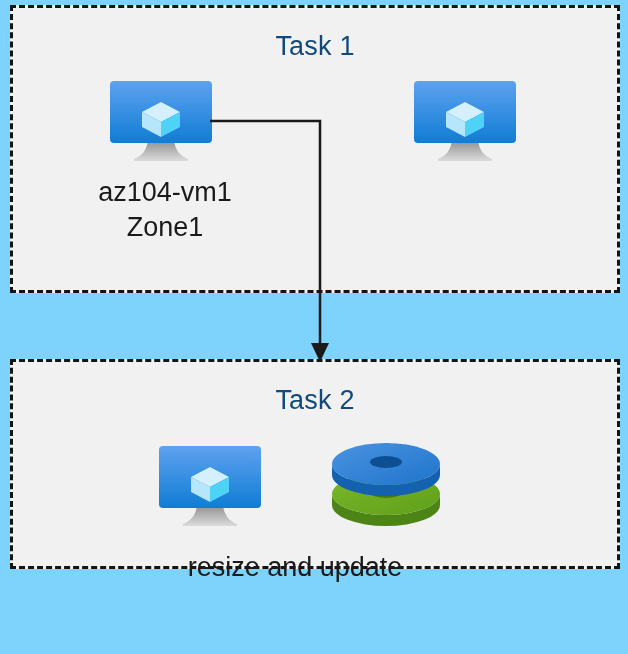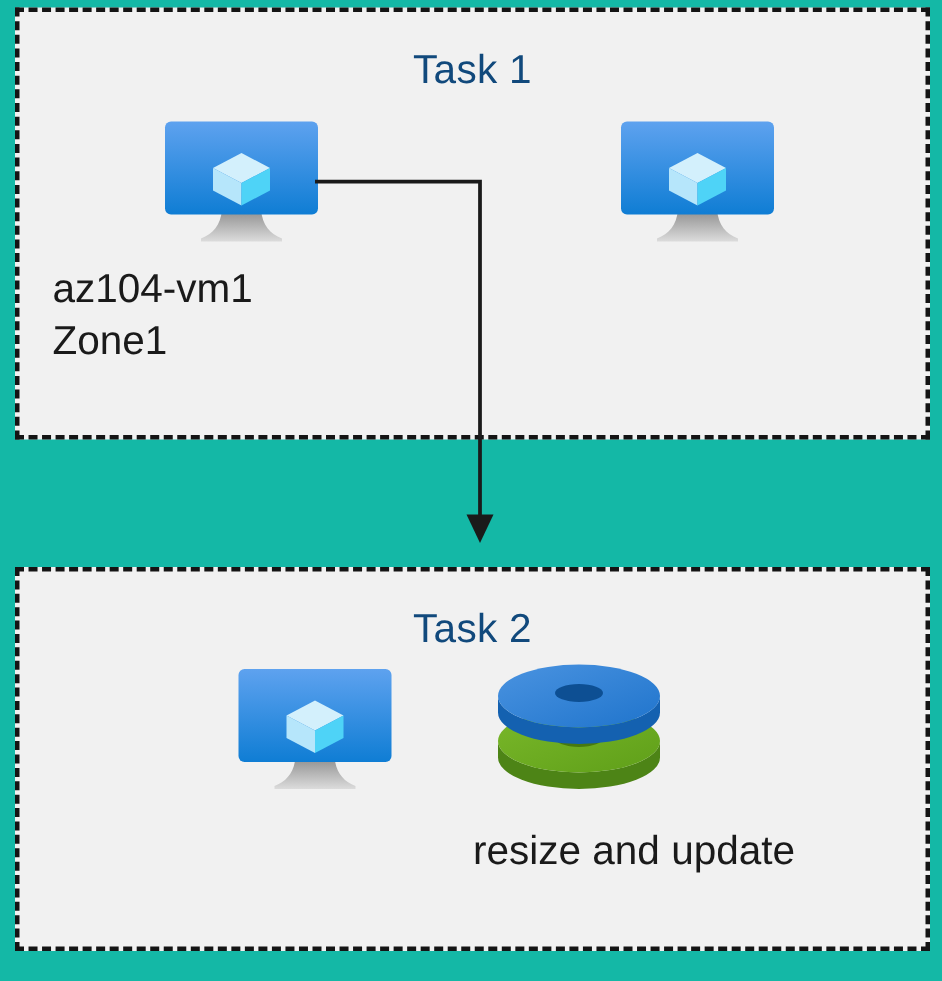--- a/index.html
+++ b/index.html
@@ -13,74 +13,75 @@
     position: relative;
     font-family: "Liberation Sans", sans-serif;
     overflow: hidden;
   }
 
   #canvas {
     position: absolute;
     left: 0; top: 0;
     width: 628px;
     height: 654px;
-    background: #14b8a6;
+    background: #7dd3fc;
   }
 
   
   .task-box {
     position: absolute;
     background: #f1f1f1;
     box-sizing: border-box;
     border: 3px dashed #141414;
   }
   #task1-box {
     left: 10px;
     top: 5px;
     width: 610px;
     height: 288px;
   }
   #task2-box {
     left: 10px;
-    top: 378px;
+    top: 359px;
     width: 610px;
-    height: 256px;
+    height: 210px;
     padding-left: 20px;
   }
 
   .task-title {
     position: absolute;
     width: 100%;
     left: 0;
     text-align: center;
     color: #11497c;
     font-size: 27px;
     line-height: 32px;
     letter-spacing: 0.2px;
   }
   #task1-title { top: 22px; }
   #task2-title { top: 22px; }
 
   
   .vm-label {
     position: absolute;
+    text-align: center;
     color: #1a1a1a;
     font-size: 27px;
     line-height: 35px;
     white-space: pre-line;
   }
   #vm1-label { left: 35px;  top: 175px; width: 260px; }
   #vm2-label { left: 340px; top: 175px; width: 260px; }
 
   #resize-label {
     position: absolute;
     left: 60px;
     top: 550px;
     width: 470px;
-    text-align: right;
+    text-align: center;
     color: #1a1a1a;
     font-size: 27px;
     line-height: 35px;
   }
 
   
   .vm-icon {
     position: absolute;
     width: 106px;
     height: 92px;

